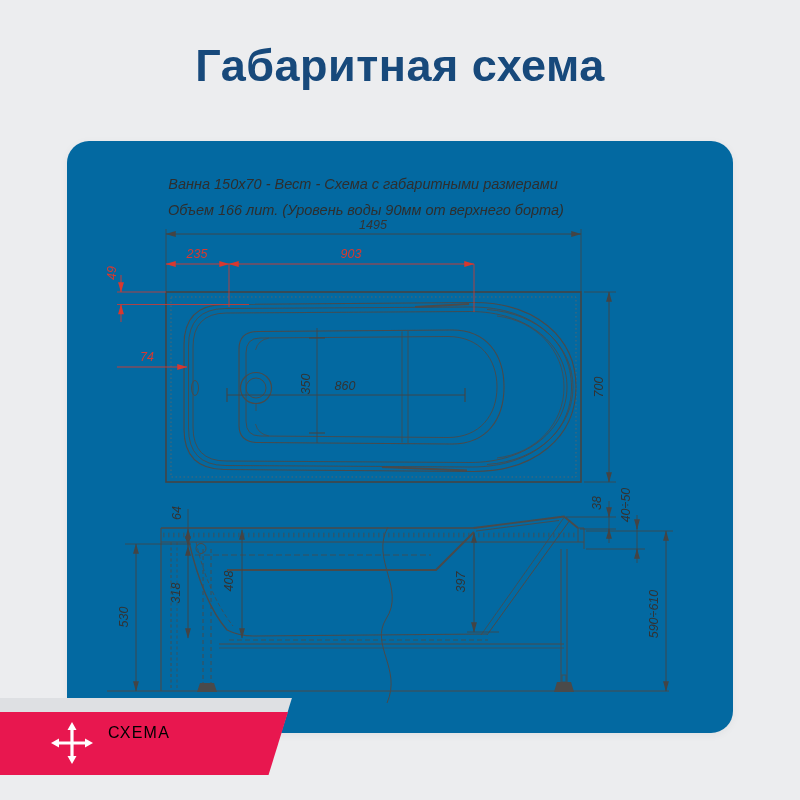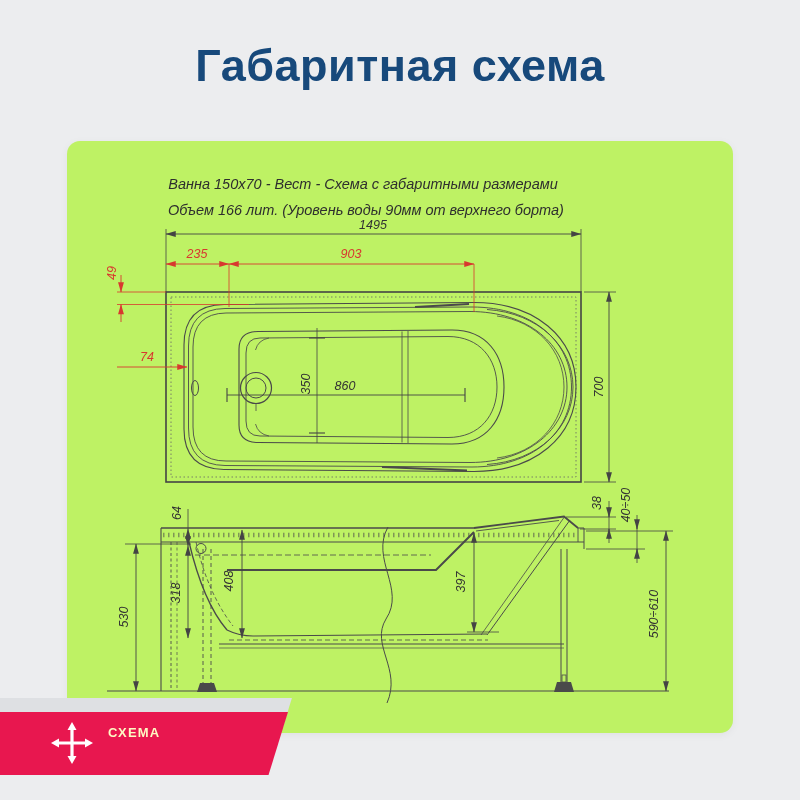--- a/index.html
+++ b/index.html
@@ -1,32 +1,32 @@
 <!DOCTYPE html>
 <html><head>
 <meta charset="utf-8">
 <style>
   html,body{margin:0;padding:0;}
   .page{position:relative;width:800px;height:800px;background:#ecedef;overflow:hidden;
         font-family:"Liberation Sans",sans-serif;}
   .page-title{position:absolute;top:40px;left:0;width:800px;margin:0;text-align:center;
         font-size:45px;font-weight:bold;letter-spacing:.5px;color:#17497b;}
-  .card{position:absolute;left:67px;top:141px;width:666px;height:592px;background:#bef264;
-        border-radius:13px;box-shadow:0 2px 8px rgba(0,0,0,.05);}
+  .card{position:absolute;left:67px;top:141px;width:666px;height:592px;background:#0369a1;
+        border-radius:22px;box-shadow:0 2px 8px rgba(0,0,0,.05);}
   .card svg{display:block;}
   .dwg-sub{font-style:italic;font-size:14.5px;fill:#2e2e2e;}
   .dim{font-style:italic;font-size:12.5px;fill:#333;}
   .dimr{font-style:italic;font-size:12.5px;}
   .badge-under{position:absolute;left:0;top:698px;width:294px;height:74px;background:#dee0e3;
         clip-path:polygon(0 0,99.3% 0,91.5% 100%,0 100%);}
   .badge{position:absolute;left:0;top:712px;width:290px;height:63px;background:#e8174f;
         clip-path:polygon(0 0,99.3% 0,92.6% 100%,0 100%);}
   .badge-icon{position:absolute;left:50px;top:9px;}
-  .badge-text{position:absolute;left:108px;top:10px;color:#fef9c3;font-weight:bold;
-        font-size:13px;line-height:22px;letter-spacing:1.2px;}
+  .badge-text{position:absolute;left:108px;top:10px;color:#000000;font-weight:normal;
+        font-size:16px;line-height:22px;letter-spacing:1.2px;}
   .badge-text span{display:block;}
 </style>
 </head>
 <body>
 
 <div class="page">
 
   <h1 class="page-title">Габаритная схема</h1>
 
   <div class="card">

